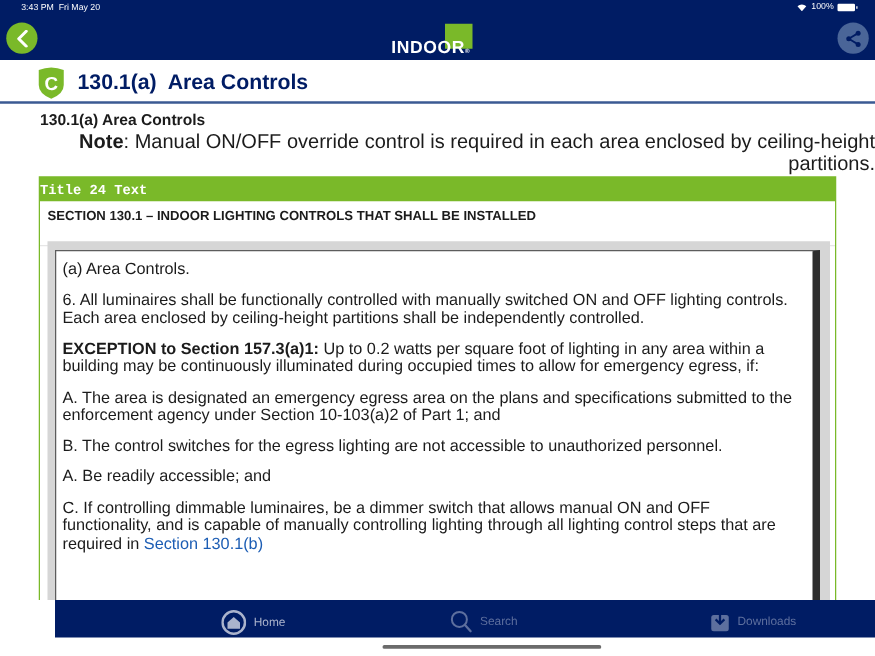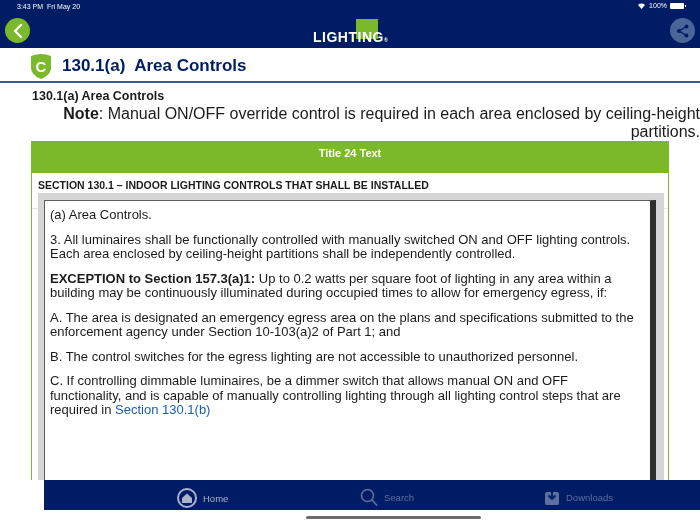--- a/index.html
+++ b/index.html
@@ -20,34 +20,34 @@
   .page-header { position: absolute; left: 0; top: 48px; width: 700px; height: 35px; background: #fff; border-bottom: 2px solid #3b5a93; }
   .badge { position: absolute; left: 29px; top: 5px; width: 24px; height: 27px; }
   .page-title { position: absolute; left: 62px; top: 8px; font-size: 17px; font-weight: bold; color: #001c64; }
 
   .content { position: absolute; left: 0; top: 85px; width: 700px; height: 395px; overflow: hidden; }
   .section-heading { position: absolute; left: 32px; top: 4px; font-size: 12.5px; font-weight: bold; color: #1b1b1b; }
   .note { position: absolute; left: 32px; top: 20px; font-size: 16px; color: #1b1b1b; text-align: right; }
   .note b { font-weight: bold; }
 
   .t24-box { position: absolute; left: 31px; top: 56px; width: 638px; height: 400px; border: 1px solid #7ab929; border-top: none; background: #fff; }
-  .t24-header { height: 32px; background: #7ab929; color: #fff; font-size: 11px; font-weight: bold; text-align: center; line-height: 24px; }
+  .t24-header { height: 20px; background: #7ab929; color: #fff; font-size: 11px; font-weight: bold; text-align: left; line-height: 24px; font-family: Liberation Mono, monospace; }
   .section-title { height: 36px; padding-left: 6px; line-height: 24px; font-size: 10.5px; font-weight: bold; color: #1b1b1b; border-bottom: 1px solid #e6e6e6; }
 
   .inset { position: absolute; left: 6px; top: 52px; width: 626px; height: 340px; background: #d6d6d6; }
   .inset-inner { position: absolute; left: 6px; top: 7px; width: 612px; height: 340px; background: #fff; border: 1px solid #5c5c5c; border-right: 6px solid #2e2e2e; padding: 7px 0 0 5px; }
   .inset-inner p { font-size: 13px; line-height: 14.5px; color: #1b1b1b; margin-bottom: 10px; padding-right: 10px; }
   .inset-inner p b { font-weight: bold; }
   .link { color: #1c5db4; }
 
   .tab-bar { position: absolute; left: 0; top: 480px; width: 700px; height: 30px; background: #001c64; margin-left: 44px; }
   .tab { position: absolute; top: 8px; display: flex; align-items: center; gap: 6px; font-size: 9.5px; cursor: pointer; }
   .tab-home { left: 133px; color: #aab3cc; }
   .tab-search { left: 316px; color: #5d6f9e; }
-  .tab-downloads { left: 500px; color: #5d6f9e; align-items: center; }
+  .tab-downloads { left: 524px; color: #5d6f9e; align-items: center; }
   .home-indicator { position: absolute; left: 262px; top: 36px; width: 175px; height: 3px; border-radius: 2px; background: #6b6b6b; }
 </style>
 </head>
 <body>
 
 <div class="top-bar">
   <span class="status-time">
     <span>3:43 PM</span>&nbsp;&nbsp;<span>Fri May 20</span>
   </span>
   <span class="status-right">
@@ -59,21 +59,21 @@
   </span>
 
   <div class="back-btn">
     <svg width="12" height="14" viewBox="0 0 12 14">
         <path d="M9 1 L3 7 L9 13" stroke="#fff" stroke-width="2.4" fill="none" stroke-linecap="round" stroke-linejoin="round"></path>
       </svg>
   </div>
 
   <div class="logo">
     <div class="logo-square"></div>
-    <span class="logo-text"><span>LIGHTING</span><span style="font-size:5px;">®</span></span>
+    <span class="logo-text"><span>INDOOR</span><span style="font-size:5px;">®</span></span>
   </div>
 
   <div class="share-btn">
     <svg width="14" height="14" viewBox="0 0 14 14">
       <circle cx="10.5" cy="2.5" r="2" fill="#001c64"></circle>
       <circle cx="3" cy="7" r="2" fill="#001c64"></circle>
       <circle cx="10.5" cy="11.5" r="2" fill="#001c64"></circle>
       <path d="M10.5 2.5 L3 7 L10.5 11.5" stroke="#001c64" stroke-width="1.4" fill="none"></path>
     </svg>
   </div>
@@ -93,24 +93,25 @@
   <div class="section-heading">130.1(a) Area Controls</div>
   <div class="note"><b>Note</b><span>: Manual ON/OFF override control is required in each area enclosed by ceiling-height partitions.</span></div>
 
   <div class="t24-box">
     <div class="t24-header">Title 24 Text</div>
     <div class="section-title">SECTION 130.1 – INDOOR LIGHTING CONTROLS THAT SHALL BE INSTALLED</div>
 
     <div class="inset">
       <div class="inset-inner">
         <p>(a) Area Controls.</p>
-        <p>3. All luminaires shall be functionally controlled with manually switched ON and OFF lighting controls. Each area enclosed by ceiling-height partitions shall be independently controlled.</p>
+        <p>6. All luminaires shall be functionally controlled with manually switched ON and OFF lighting controls. Each area enclosed by ceiling-height partitions shall be independently controlled.</p>
         <p><b>EXCEPTION to Section 157.3(a)1:</b> <span>Up to 0.2 watts per square foot of lighting in any area within a building may be continuously illuminated during occupied times to allow for emergency egress, if:</span></p>
         <p>A. The area is designated an emergency egress area on the plans and specifications submitted to the enforcement agency under Section 10-103(a)2 of Part 1; and</p>
         <p>B. The control switches for the egress lighting are not accessible to unauthorized personnel.</p>
+        <p>A. Be readily accessible; and</p>
         <p><span>C. If controlling dimmable luminaires, be a dimmer switch that allows manual ON and OFF functionality, and is capable of manually controlling lighting through all lighting control steps that are required in </span><span class="link">Section 130.1(b)</span></p>
       </div>
     </div>
   </div>
 </div>
 
 <div class="tab-bar">
   <div class="tab tab-home">
     <svg width="20" height="20" viewBox="0 0 20 20">
       <circle cx="10" cy="10" r="9" fill="none" stroke="#aab3cc" stroke-width="2"></circle>

